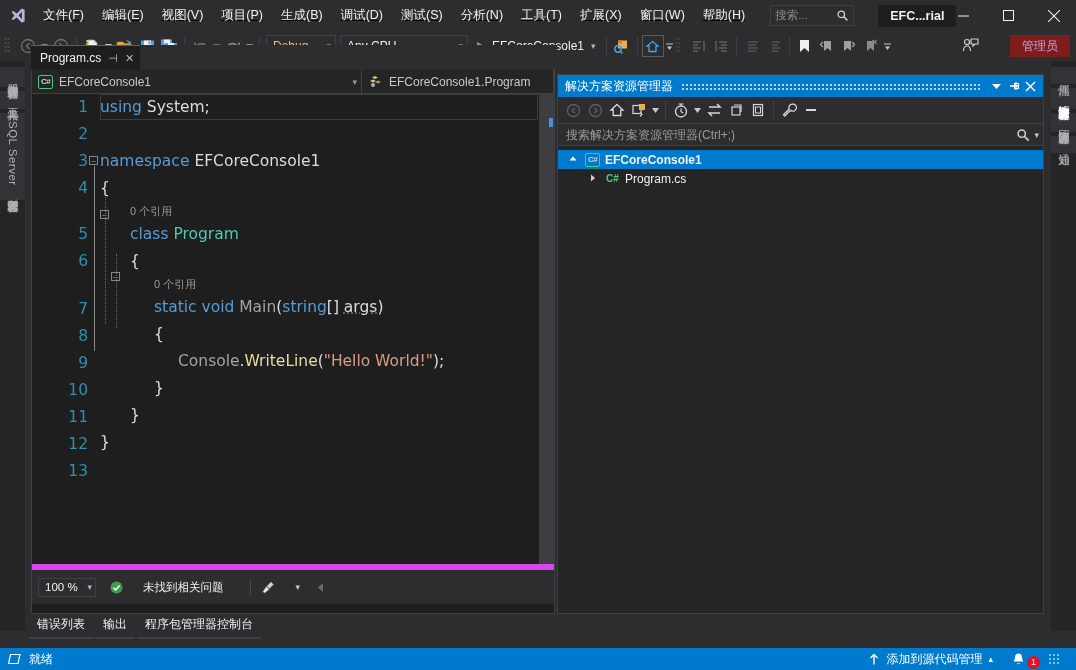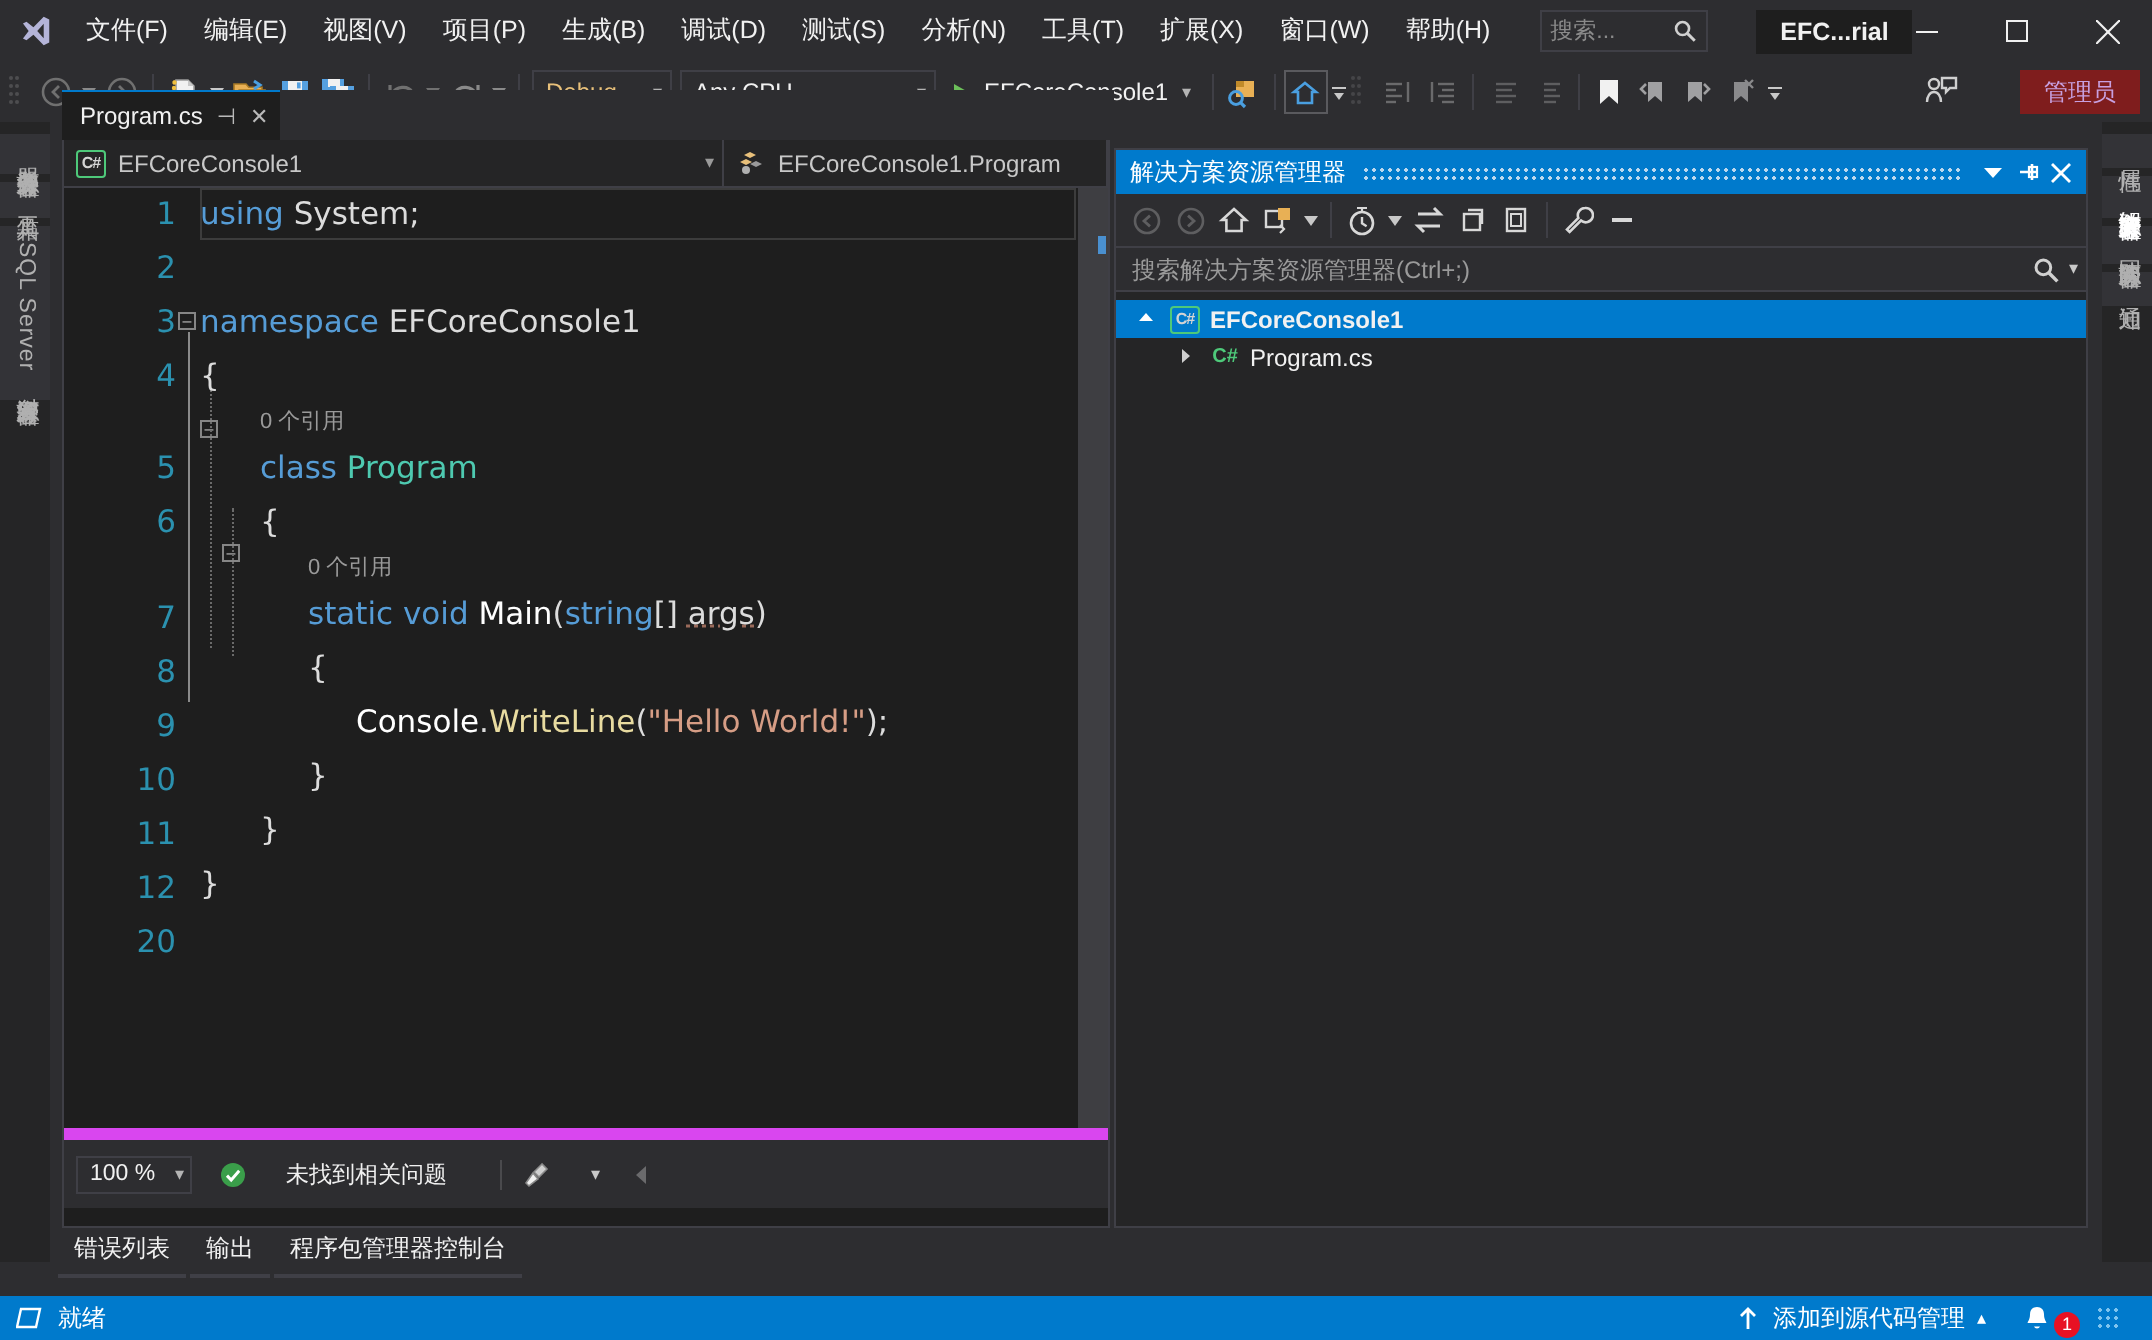--- a/index.html
+++ b/index.html
@@ -13,21 +13,21 @@
   #app { position: relative; width: 1076px; height: 670px; background: #2d2d30; }
 
   
   .titlebar {
     position: absolute; left: 0; top: 0; width: 1076px; height: 31px;
     background: #2d2d30; display: flex; align-items: center;
   }
   .vs-logo {
     width: 34px; height: 31px; display: flex; align-items: center; justify-content: center;
   }
-  .menubar { display: flex; align-items: center; height: 31px; }
+  .menubar { display: flex; align-items: center; height: 31px; text-decoration: underline; }
   .menu-item {
     color: #f1f1f1; font-size: 12.5px; padding: 0 9px; height: 31px;
     display: flex; align-items: center; white-space: nowrap; cursor: default;
   }
   .title-search {
     margin-left: 16px; width: 84px; height: 21px;
     background: #2d2d30; border: 1px solid #3f3f46;
     display: flex; align-items: center; padding: 0 4px;
   }
   .title-search span { color: #8a8a8a; font-size: 11.5px; flex: 1; }
@@ -128,21 +128,21 @@
     height: 27px; line-height: 27px; font-size: 15.5px; white-space: pre;
     font-family: "DejaVu Sans", sans-serif; color: #dcdcdc;
   }
   .cline.ref { height: 19px; line-height: 19px; font-size: 11px; color: #9a9a9a;
                font-family: "Liberation Sans", sans-serif; }
   .cur-line {
     position: absolute; left: 68px; top: 0; right: 16px; height: 26px;
     border: 1px solid #3c3c3c;
   }
   .kw { color: #569cd6; }
-  .typ { color: #ffffff; }
+  .typ { color: #a3a3a3; }
   .str { color: #d69d85; }
   .cls2 { color: #4ec9b0; }
   .pl { color: #dcdcdc; }
   .sq { text-decoration: underline dotted #9a6a5a; }
   .fold {
     position: absolute; width: 9px; height: 9px; border: 1px solid #868686;
     color: #bdbdbd; font-size: 8px; line-height: 7px; text-align: center;
     background: #1e1e1e;
   }
   .guide { position: absolute; border-left: 1px dotted #6a6a6a; }
@@ -559,21 +559,21 @@
         <div style="height:19px"></div>
         <div class="ln">5</div>
         <div class="ln">6</div>
         <div style="height:21px"></div>
         <div class="ln">7</div>
         <div class="ln">8</div>
         <div class="ln">9</div>
         <div class="ln">10</div>
         <div class="ln">11</div>
         <div class="ln">12</div>
-        <div class="ln">20</div>
+        <div class="ln">13</div>
       </div>
 
       <div class="cur-line"></div>
 
       <div class="fold" style="left:57px; top:62px;">–</div>
       <div class="fold" style="left:68px; top:116px;">–</div>
       <div class="fold" style="left:79px; top:178px;">–</div>
 
       <div class="guide solid" style="left:61.5px; top:72px; height:185px;"></div>
       <div class="guide" style="left:72.5px; top:100px; height:130px;"></div>

